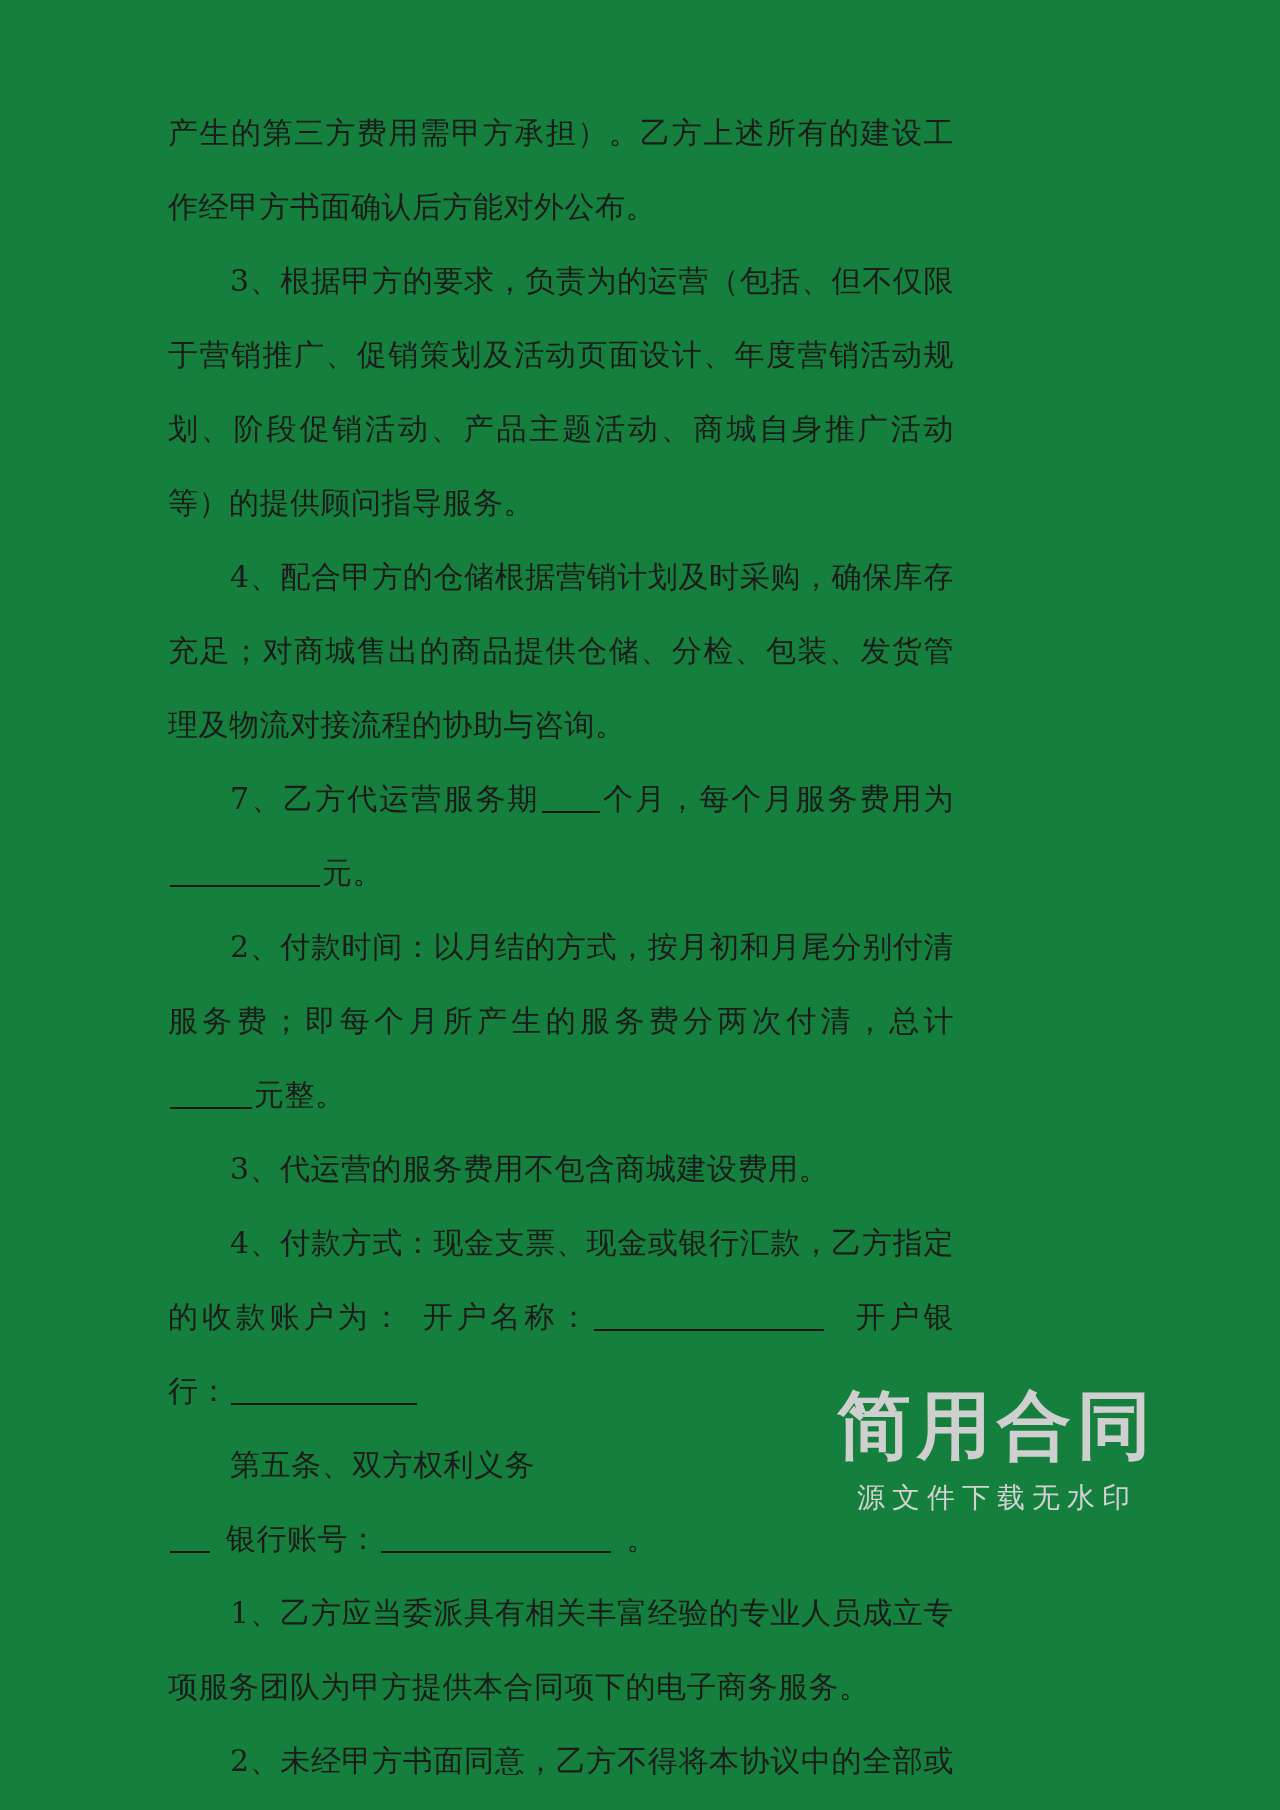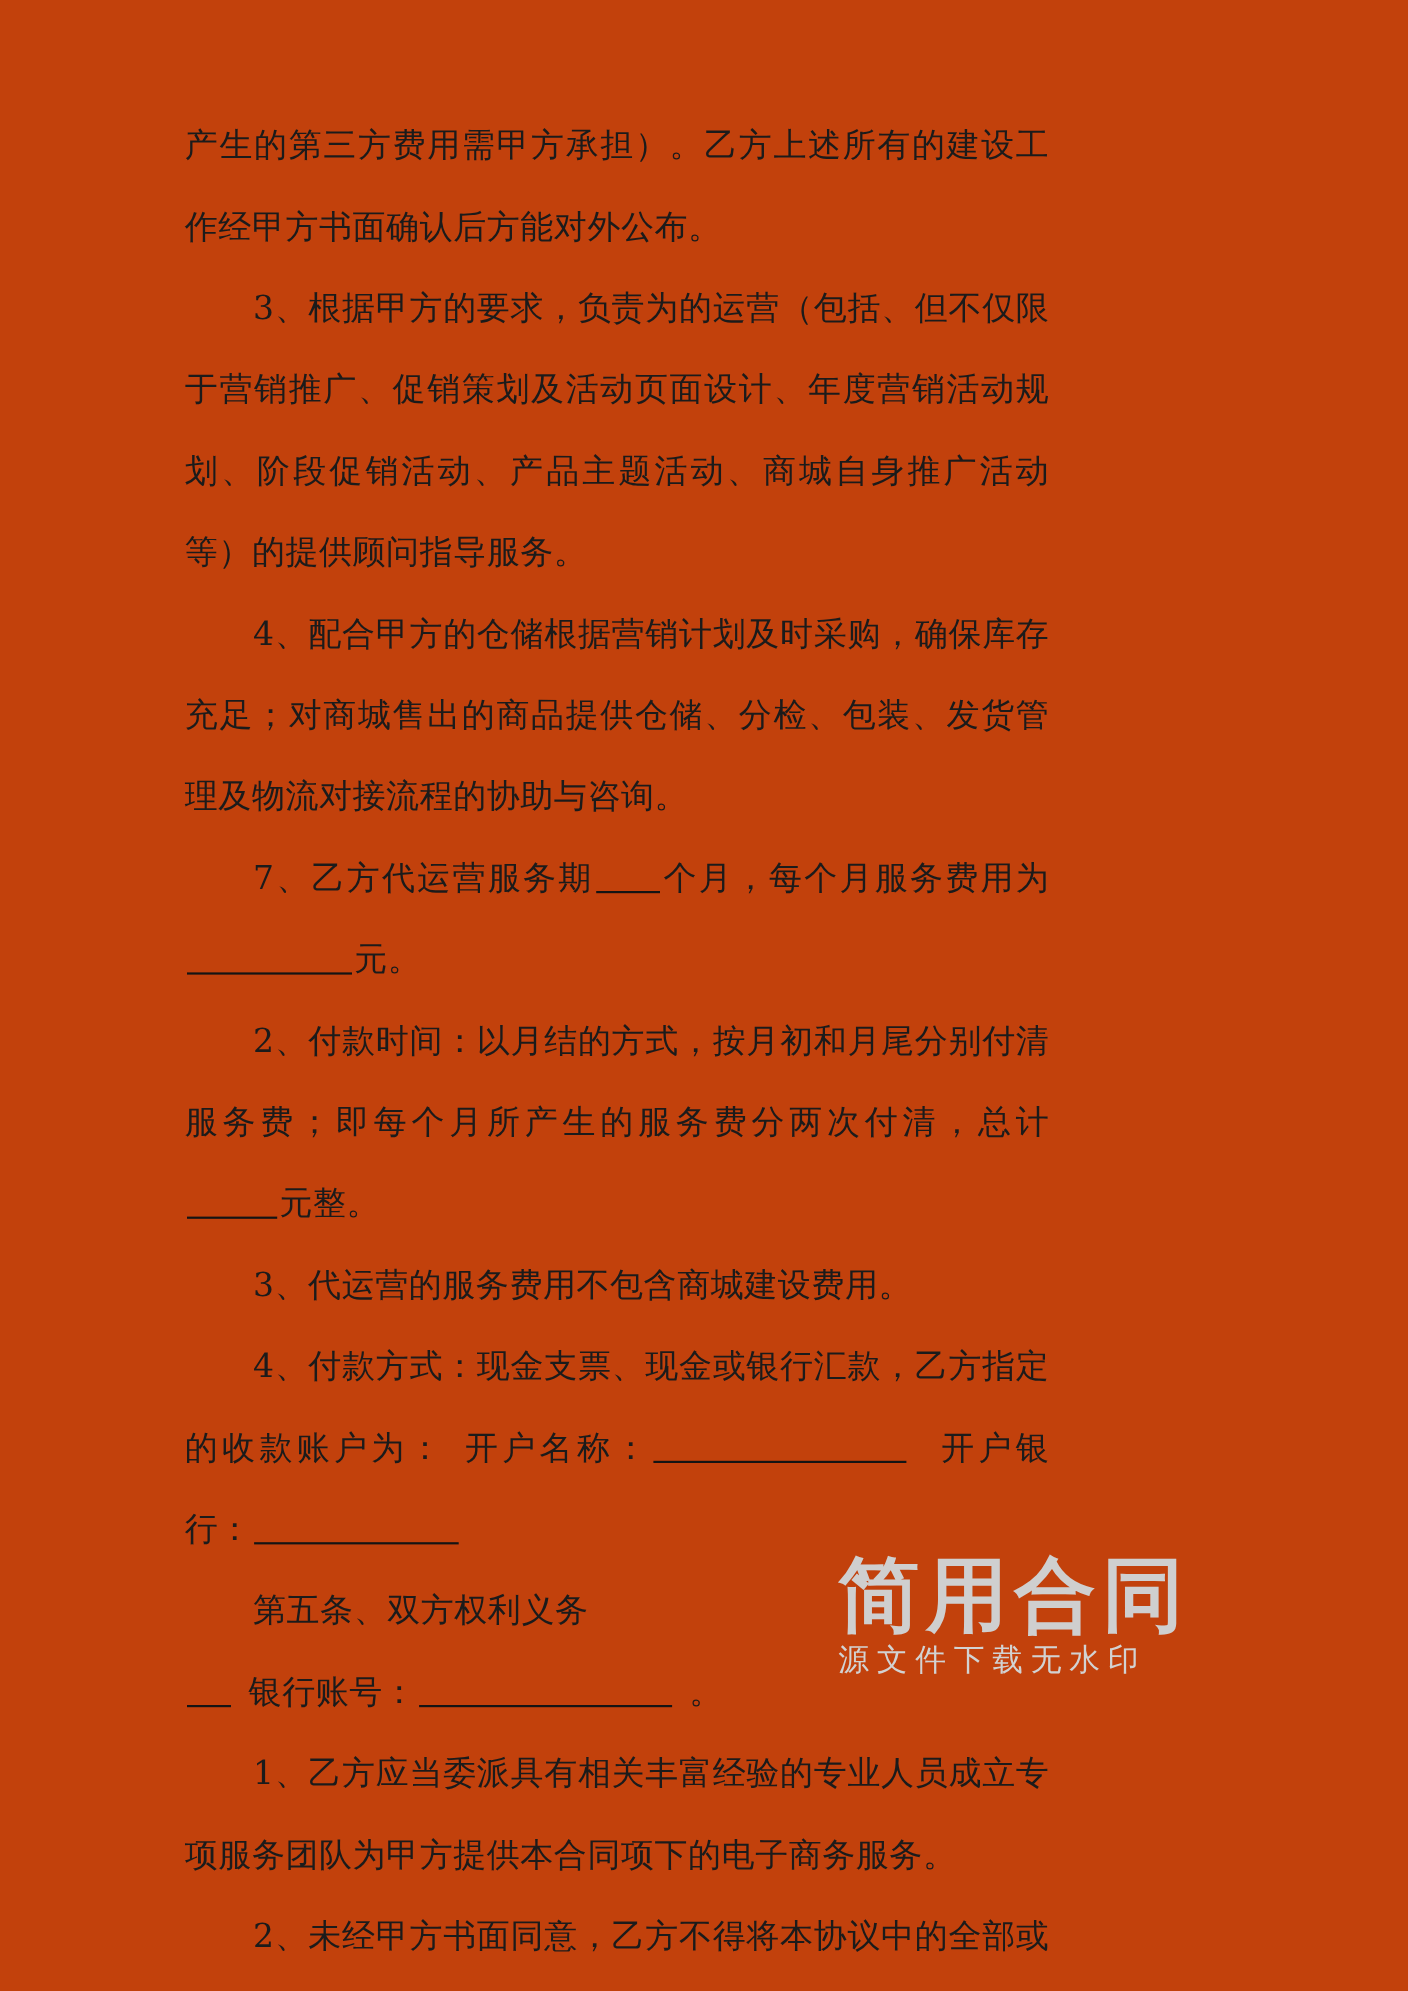--- a/index.html
+++ b/index.html
@@ -11,21 +11,21 @@
     width: 1280px;
     height: 1810px;
     position: relative;
     overflow: hidden;
     font-family: "DejaVu Serif", "Liberation Serif", serif;
   }
 
   .page {
     position: absolute;
     inset: 0;
-    background: #c2410c;
+    background: #15803d;
   }
 
   
   .doc-body {
     position: absolute;
     left: 168px;
     top: 96px;
     width: 786px;
   }
 
@@ -59,36 +59,37 @@
   .blank.w-xl { width: 186px; }
   .blank.w-xxl{ width: 230px; }
 
   .gap-sm { display: inline-block; width: 14px; }
   .gap-md { display: inline-block; width: 26px; }
 
   
   .watermark {
     position: absolute;
     right: 48px;
-    bottom: 282px;
+    bottom: 293px;
     width: 470px;
-    text-align: left;
+    text-align: center;
     user-select: none;
     pointer-events: none;
   }
   .watermark-title {
     font-size: 74px;
     line-height: 1.05;
     letter-spacing: 6px;
     color: #cfcfcf;
     font-weight: 700;
     font-family: "DejaVu Sans", "Liberation Sans", sans-serif;
     white-space: nowrap;
   }
   .watermark-sub {
+    margin-top: 14px;
     font-size: 28px;
     letter-spacing: 7px;
     color: #d2d2d2;
     font-weight: 400;
     font-family: Liberation Mono, monospace;
     white-space: nowrap;
   }
 </style>
 </head>
 <body>

